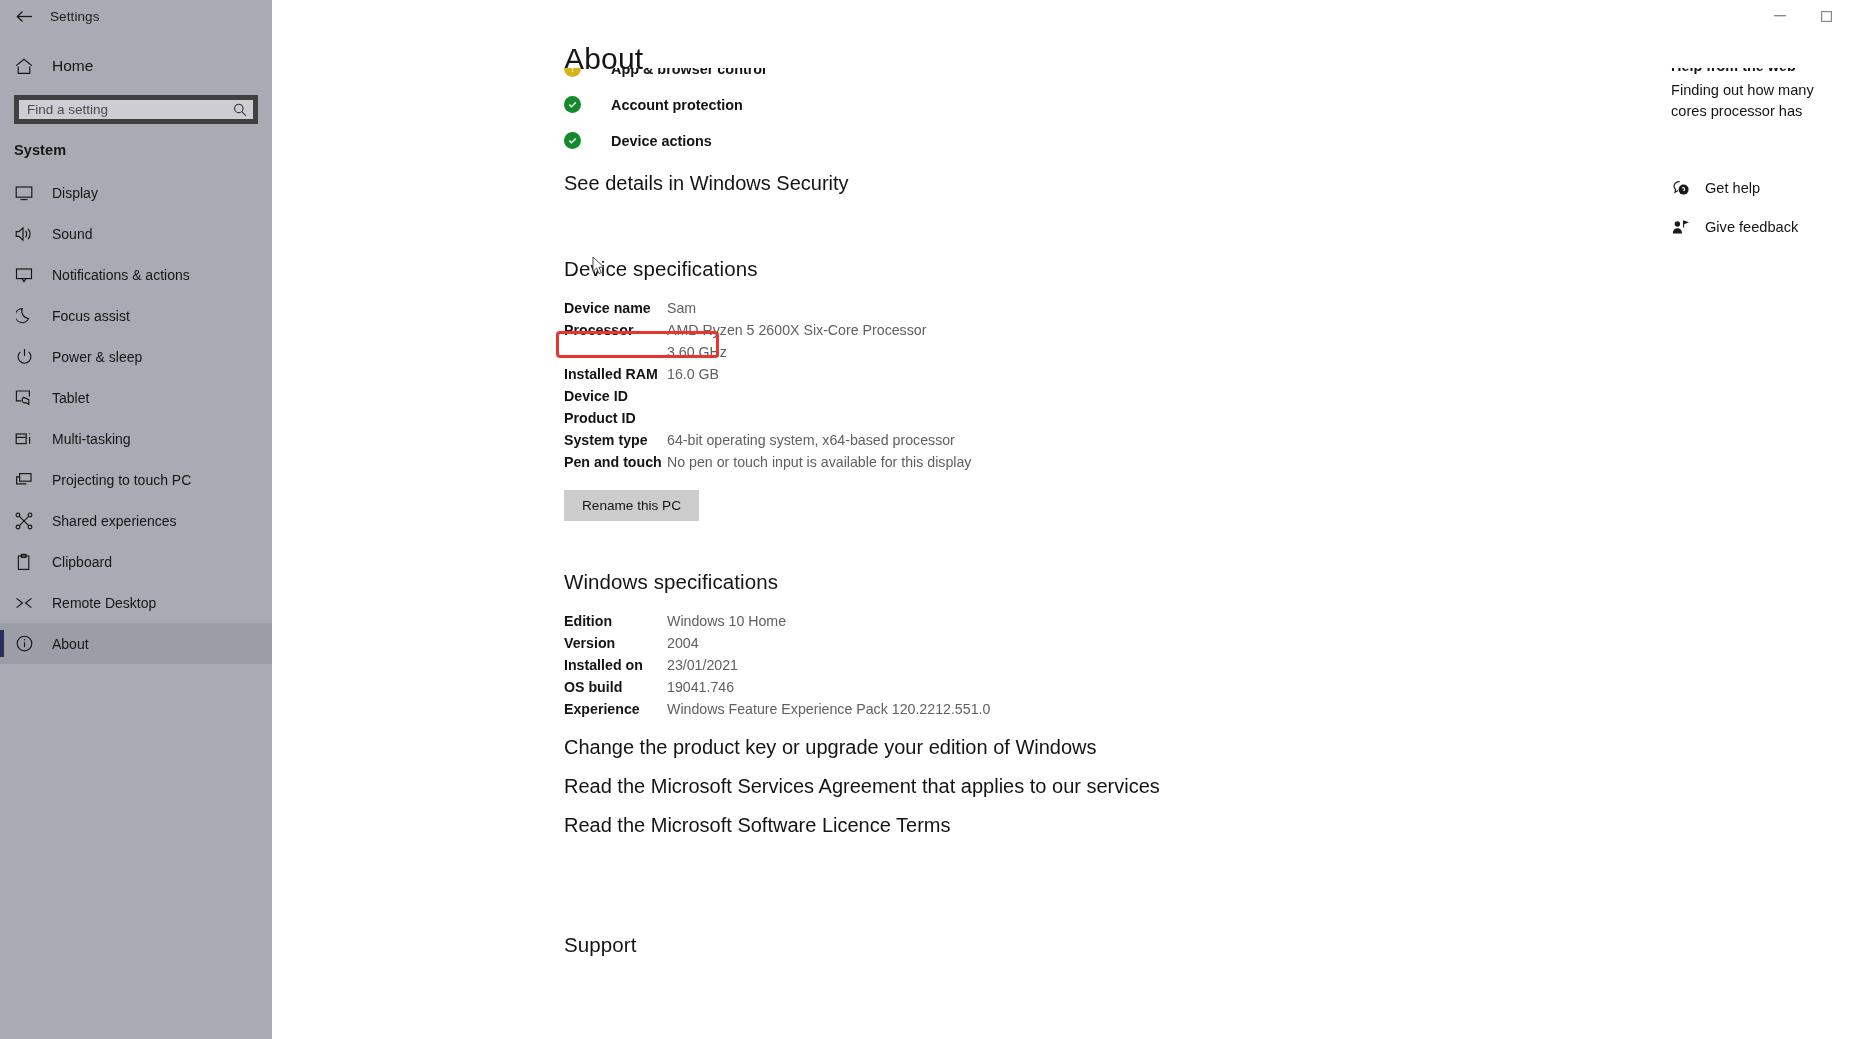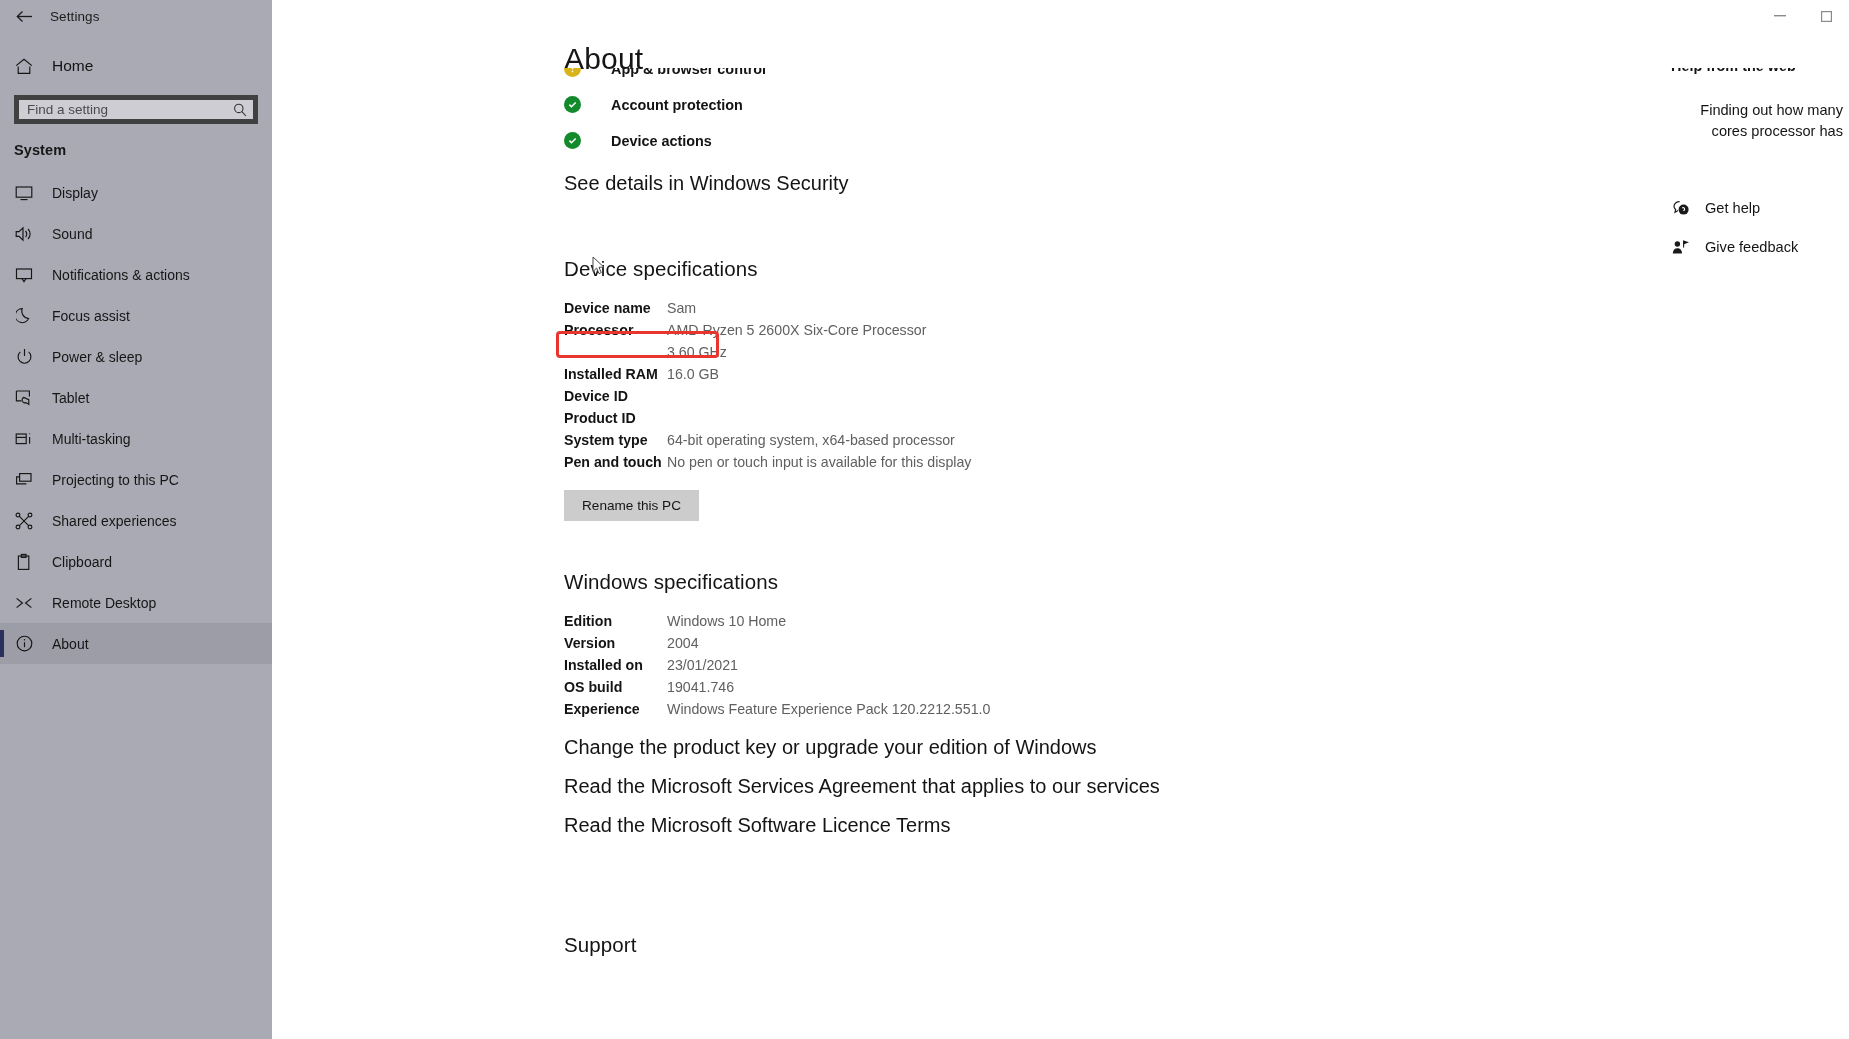--- a/index.html
+++ b/index.html
@@ -295,27 +295,25 @@
     overflow: hidden;
   }
   .rail-h {
     font-size: 14.4px;
     font-weight: bold;
     color: #141414;
     position: relative;
     top: -10px;
   }
   .rail-link {
-    margin-top: 20px;
     font-size: 14.6px;
     color: #141414;
     line-height: 21px;
     max-width: 172px;
     cursor: default;
-    text-align: right;
   }
   .rail-actions { margin-top: 52px; }
   .rail-action {
     display: flex;
     align-items: center;
     gap: 15px;
     height: 27px;
     margin-top: 0;
     cursor: default;
   }
@@ -453,21 +451,21 @@
         <span class="lbl">Multi-tasking</span>
       </div>
 
       <div class="nav-item">
         <span class="ico">
           <svg width="18" height="16" viewBox="0 0 18 16" fill="none" stroke="currentColor" stroke-width="1.15">
             <rect x="4.6" y="1.6" width="11.4" height="7.6"></rect>
             <path d="M11.4 11.8 H1.6 V4.8 H4.6"></path>
           </svg>
         </span>
-        <span class="lbl">Projecting to this PC</span>
+        <span class="lbl">Projecting to touch PC</span>
       </div>
 
       <div class="nav-item">
         <span class="ico">
           <svg width="18" height="18" viewBox="0 0 18 18" fill="none" stroke="currentColor" stroke-width="1.15">
             <circle cx="3" cy="3" r="1.9"></circle>
               <circle cx="15" cy="3" r="1.9"></circle>
             <circle cx="3" cy="15" r="1.9"></circle>
               <circle cx="15" cy="15" r="1.9"></circle>
             <path d="M4.4 4.4 L13.6 13.6"></path>

